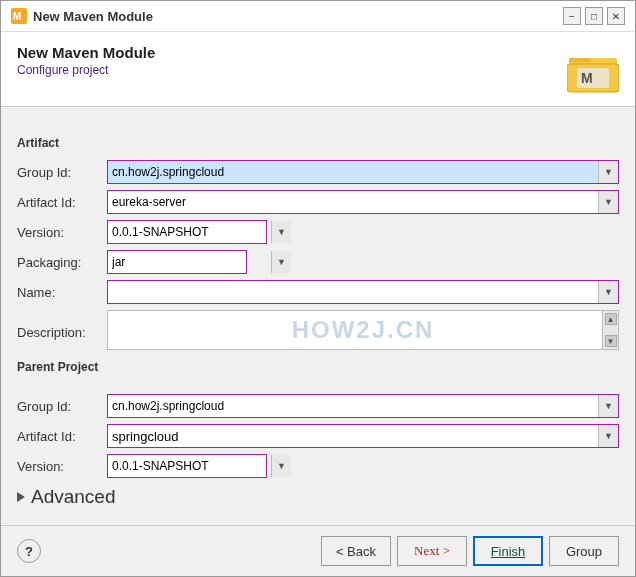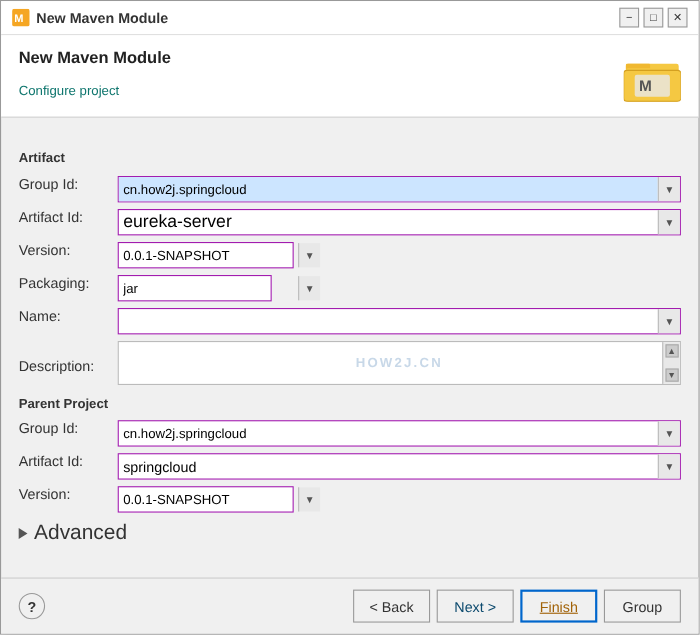--- a/index.html
+++ b/index.html
@@ -69,37 +69,38 @@
       display: flex;
       flex-direction: column;
     }
     .dialog-title {
       font-size: 15px;
       font-weight: bold;
       color: #222;
     }
     .dialog-subtitle {
       font-size: 12px;
-      color: #0f766e;
-      margin-top: 14px;
+      color: #4c1d95;
+      margin-top: 2px;
     }
     .dialog-body {
       flex: 1;
       padding: 29px 16px;
       overflow-y: auto;
     }
     .section-label {
       font-size: 12px;
       font-weight: 600;
       color: #333;
       margin-bottom: 8px;
       padding-bottom: 2px;
     }
     .form-row {
       display: flex;
+      align-items: center;
       margin-bottom: 6px;
     }
     .form-label {
       width: 90px;
       font-size: 13px;
       color: #333;
       flex-shrink: 0;
     }
     .full-dropdown {
       width: 100%;
@@ -171,29 +172,29 @@
       font-size: 8px;
       cursor: pointer;
       color: #555;
     }
     .watermark {
       position: absolute;
       top: 50%;
       left: 50%;
       transform: translate(-50%, -50%);
       color: #c8d8e8;
-      font-size: 12px;
+      font-size: 24px;
       font-weight: bold;
       letter-spacing: 2px;
       pointer-events: none;
       user-select: none;
       white-space: nowrap;
     }
     .section-divider {
-      margin: 10px 0 8px 0;
+      margin: 10px 0 20px 0;
     }
     .section-divider-label {
       font-size: 12px;
       font-weight: 600;
       color: #333;
       margin-bottom: 8px;
     }
     .advanced-row {
       display: flex;
       align-items: center;
@@ -251,25 +252,26 @@
       font-size: 13px;
       cursor: pointer;
       color: #333;
       display: flex;
       align-items: center;
       justify-content: center;
     }
     .btn-primary {
       border: 2px solid #0066cc;
       background: #f0f0f0;
-      color: #a16207;
+      color: #14532d;
     }
     .btn-disabled {
-      color: #0c4a6e;
+      color: #b91c1c;
       cursor: default;
+      font-family: Liberation Serif, serif;
     }
   </style>
 </head>
 <body>
 
 <div class="dialog">
 
   <div class="title-bar">
     <div class="title-bar-left">
 
@@ -310,21 +312,21 @@
       <span class="form-label">Group Id:</span>
       <div class="full-dropdown">
         <input type="text" class="highlighted" style="background: rgb(204, 229, 255); flex: 1 1 0%; border: none; padding: 0px 4px; font-size: 12px; outline: none; height: 100%;" value="cn.how2j.springcloud">
         <div class="arrow-btn">▼</div>
       </div>
     </div>
 
     <div class="form-row">
       <span class="form-label">Artifact Id:</span>
       <div class="full-dropdown">
-        <input type="text" style="flex: 1 1 0%; border: none; padding: 0px 4px; font-size: 16px; outline: none; height: 100%; background: transparent;" value="eureka-server">
+        <input type="text" style="flex: 1 1 0%; border: none; padding: 0px 4px; font-size: 12px; outline: none; height: 100%; background: transparent;" value="eureka-server">
         <div class="arrow-btn">▼</div>
       </div>
     </div>
 
     <div class="form-row">
       <span class="form-label">Version:</span>
       <div style="display:flex; align-items:center; gap:4px;">
         <div class="full-dropdown" style="width:160px;">
           <input type="text" style="flex: 1 1 0%; border: none; padding: 0px 4px; font-size: 12px; outline: none; height: 100%; background: transparent;" value="0.0.1-SNAPSHOT">
           <div class="arrow-btn">▼</div>

